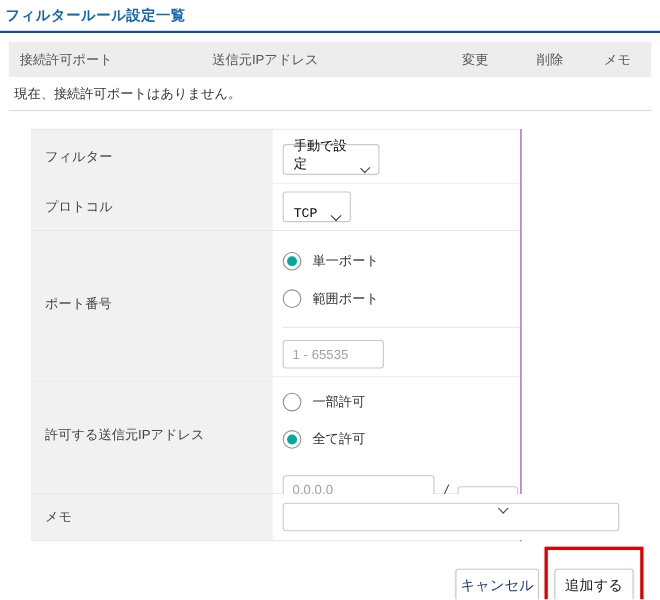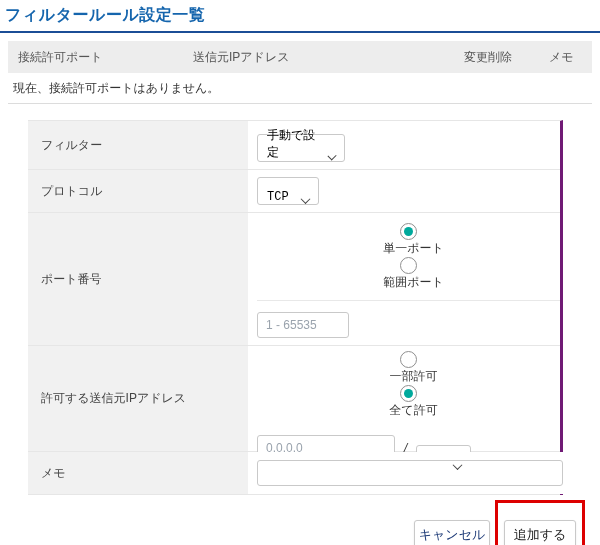--- a/index.html
+++ b/index.html
@@ -1,56 +1,56 @@
 <!DOCTYPE html>
 <html><head>
 <meta charset="utf-8">
 <style>
   * { margin:0; padding:0; box-sizing:border-box; }
   html,body { width:600px; height:545px; background:#fff;
     font-family:"Liberation Sans","DejaVu Sans",sans-serif; font-size:12px; color:#333; }
   .page { width:600px; height:545px; overflow:hidden; background:#fff; }
 
   
-  .page-title { margin:5px 0 0 5px; font-size:16px; font-weight:bold; color:#1565ad; letter-spacing:.5px; }
+  .page-title { margin:5px 0 0 5px; font-size:13px; font-weight:bold; color:#1565ad; letter-spacing:.5px; }
   .title-rule { height:2px; background:#1b4e96; margin-top:5px; }
 
   
   .list { margin:8px 8px 0 8px; }
   .list-header { display:flex; align-items:center; height:32px; background:#ededed; color:#555; }
   .lh-port   { flex:0 0 185px; padding-left:10px; }
   .lh-srcip  { flex:1 1 auto; }
-  .lh-change { flex:0 0 68px;text-align:right; }
+  .lh-change { flex:0 0 68px; }
   .lh-delete { flex:0 0 61px; }
   .lh-memo   { flex:0 0 43px; }
   .list-empty { height:31px; display:flex; align-items:center; padding-left:5px;
     background:#fff; border-bottom:1px solid #dcdcdc; color:#333; }
 
   
-  .form { margin:16px 0 0 28px; width:535px;
-    border-top:1px solid #e6e6e6; border-right:3px solid #701a75; }
+  .form { margin:16px 0 0 28px; width:446px;
+    border-top:1px solid #e6e6e6; border-right:1px solid #701a75; }
   .form-row { display:flex; border-bottom:1px solid #e6e6e6; }
   .f-label { flex:0 0 220px; background:#f1f1f1; display:flex; align-items:center;
     padding-left:13px; color:#444; }
   .f-content { flex:1 1 auto; background:#fff; }
   .row-filter .f-content, .row-protocol .f-content { padding:7px 0 7px 9px; }
   .row-port .f-content { padding:10px 0 12px 0; }
   .row-srcip .f-content { padding:5px 0 7px 0; }
   .row-memo .f-content { padding:8px 0 8px 9px; }
 
   
   .select { display:inline-flex; align-items:flex-end; justify-content:space-between;
     height:28px; border:1px solid #c9c9c9; border-radius:3px; background:#fff;
     padding:0 9px; color:#000000; cursor:pointer;font-family:Liberation Mono, monospace; }
   .select.sm { height:26px; }
   .chev { width:7px; height:7px; border-right:1.6px solid #444; border-bottom:1.6px solid #444;
     transform:rotate(45deg) translate(-1px,-1px); margin-left:8px; }
 
   
-  .radio-line { display:flex; align-items:center; height:34px; padding-left:9px;flex-direction:column; }
+  .radio-line { display:flex; align-items:center; height:34px; padding-left:9px; }
   .radio { width:17px; height:17px; border-radius:50%; border:1px solid #8f8f8f;
     background:#fff; position:relative; flex:0 0 17px; cursor:pointer; }
   .radio.checked::after { content:''; position:absolute; inset:3px; border-radius:50%; background:#00a99c; }
   .radio-label { margin-left:10px; color:#333; }
 
   .inner-divider { border-top:1px solid #e8e8e8; margin:9px 0 0 9px; }
 
   
   input[type=text] { border:1px solid #c9c9c9; border-radius:3px; height:26px;
     padding:0 8px; font:inherit; color:#333; background:#fff; outline:none; }

